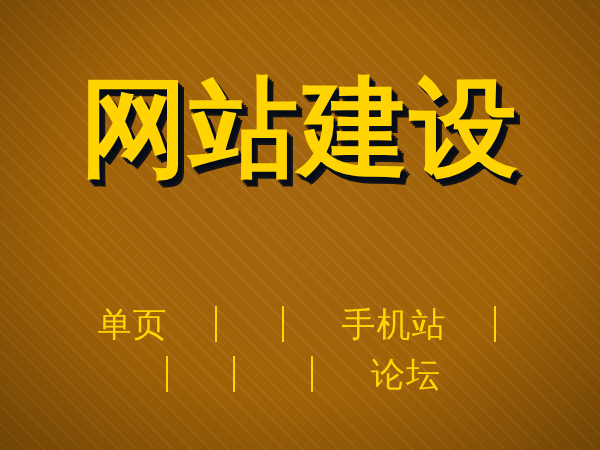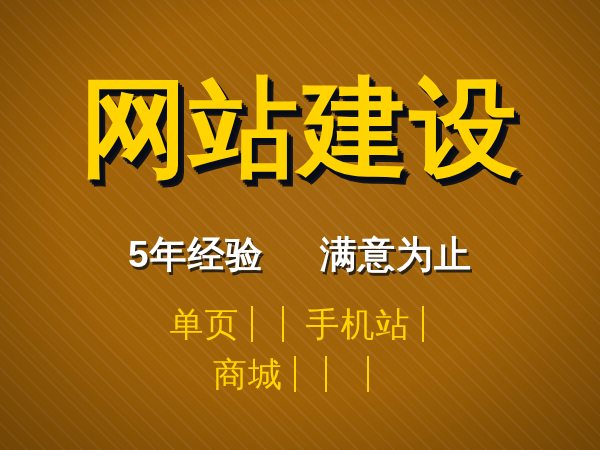--- a/index.html
+++ b/index.html
@@ -112,20 +112,21 @@
     right: 0;
     display: flex;
     justify-content: center;
     align-items: center;
     color: #ffd400;
     font-size: 34px;
     line-height: 1;
     font-weight: 400;
     white-space: nowrap;
     user-select: none;
+    gap: 36px;
   }
   #tagrow-1 { top: 306px; }
   #tagrow-2 { top: 356px; }
 
   .tag {
     padding: 0 2px;
     letter-spacing: 1px;
   }
 
   .sep {
@@ -144,35 +145,30 @@
 
 <div id="poster">
 
   <div id="stripes"></div>
   <div id="vignette"></div>
 
   <div id="content">
 
     <div class="headline">网站建设</div>
 
-    <div class="slogan">
-      <span>5年经验</span>
-      <span class="gap"></span>
-      <span>满意为止</span>
-    </div>
 
     <div class="tagrow" id="tagrow-1">
       <span class="tag">单页</span>
       <span class="sep narrow"></span>
       <span class="sep wide"></span>
       <span class="tag">手机站</span>
       <span class="sep narrow"></span>
     </div>
 
     <div class="tagrow" id="tagrow-2">
-      <span class="tag">商城</span>
       <span class="sep narrow"></span>
       <span class="sep wide"></span>
       <span class="sep wide"></span>
+      <span class="tag">论坛</span>
     </div>
 
   </div>
 </div>
 
 </body></html>

